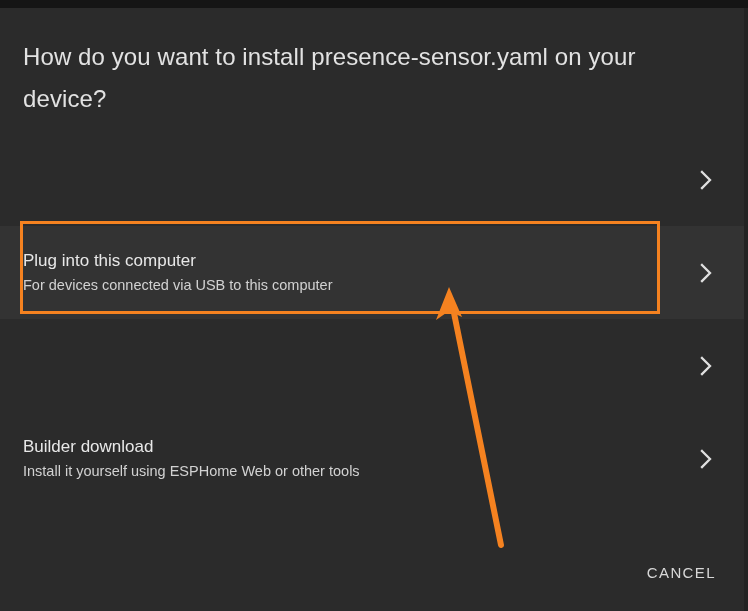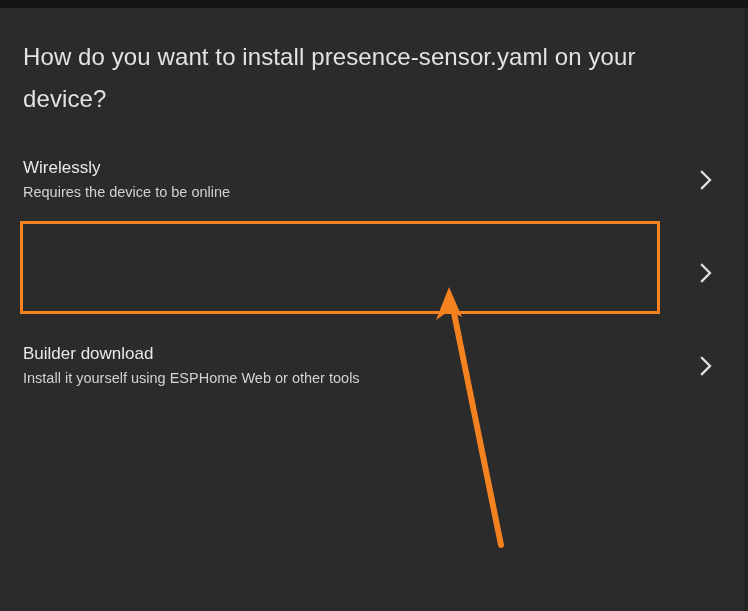--- a/index.html
+++ b/index.html
@@ -167,31 +167,38 @@
 
   <div id="dialog">
 
     <div id="right-edge"></div>
 
     <div id="dialog-title">How do you want to install presence-sensor.yaml on your device?</div>
 
     <div id="options">
 
       <div class="option-row">
+        <div class="chevron">
+          <svg width="12" height="20" viewBox="0 0 12 20" aria-hidden="true">
+            <path d="M2 2 L10 10 L2 18" fill="none" stroke="#e0e0e0" stroke-width="2.3" stroke-linecap="square" stroke-linejoin="miter"></path>
+          </svg>
+        </div>
+      </div>
+
+      <div class="option-row selected">
         <div class="option-texts">
-          <div class="option-title">Wirelessly</div>
-          <div class="option-sub">Requires the device to be online</div>
-        </div>
-        <div class="chevron">
-          <svg width="12" height="20" viewBox="0 0 12 20" aria-hidden="true">
-            <path d="M2 2 L10 10 L2 18" fill="none" stroke="#e0e0e0" stroke-width="2.3" stroke-linecap="square" stroke-linejoin="miter"></path>
-          </svg>
-        </div>
-      </div>
-
+          <div class="option-title">Plug into this computer</div>
+          <div class="option-sub">For devices connected via USB to this computer</div>
+        </div>
+        <div class="chevron">
+          <svg width="12" height="20" viewBox="0 0 12 20" aria-hidden="true">
+            <path d="M2 2 L10 10 L2 18" fill="none" stroke="#e0e0e0" stroke-width="2.3" stroke-linecap="square" stroke-linejoin="miter"></path>
+          </svg>
+        </div>
+      </div>
 
       <div class="option-row">
         <div class="chevron">
           <svg width="12" height="20" viewBox="0 0 12 20" aria-hidden="true">
             <path d="M2 2 L10 10 L2 18" fill="none" stroke="#e0e0e0" stroke-width="2.3" stroke-linecap="square" stroke-linejoin="miter"></path>
           </svg>
         </div>
       </div>
 
       <div class="option-row">
@@ -208,15 +215,16 @@
 
     </div>
 
     <div id="highlight-box"></div>
 
     <svg id="annotation-arrow" viewBox="0 0 748 603" aria-hidden="true">
       <line x1="501" y1="537" x2="453" y2="300" stroke="#f58220" stroke-width="6" stroke-linecap="round"></line>
       <polygon points="449,279 462,309 449,303 436,312" fill="#f58220"></polygon>
     </svg>
 
+    <button id="cancel-button">CANCEL</button>
 
   </div>
 </div>
 
 </body></html>

